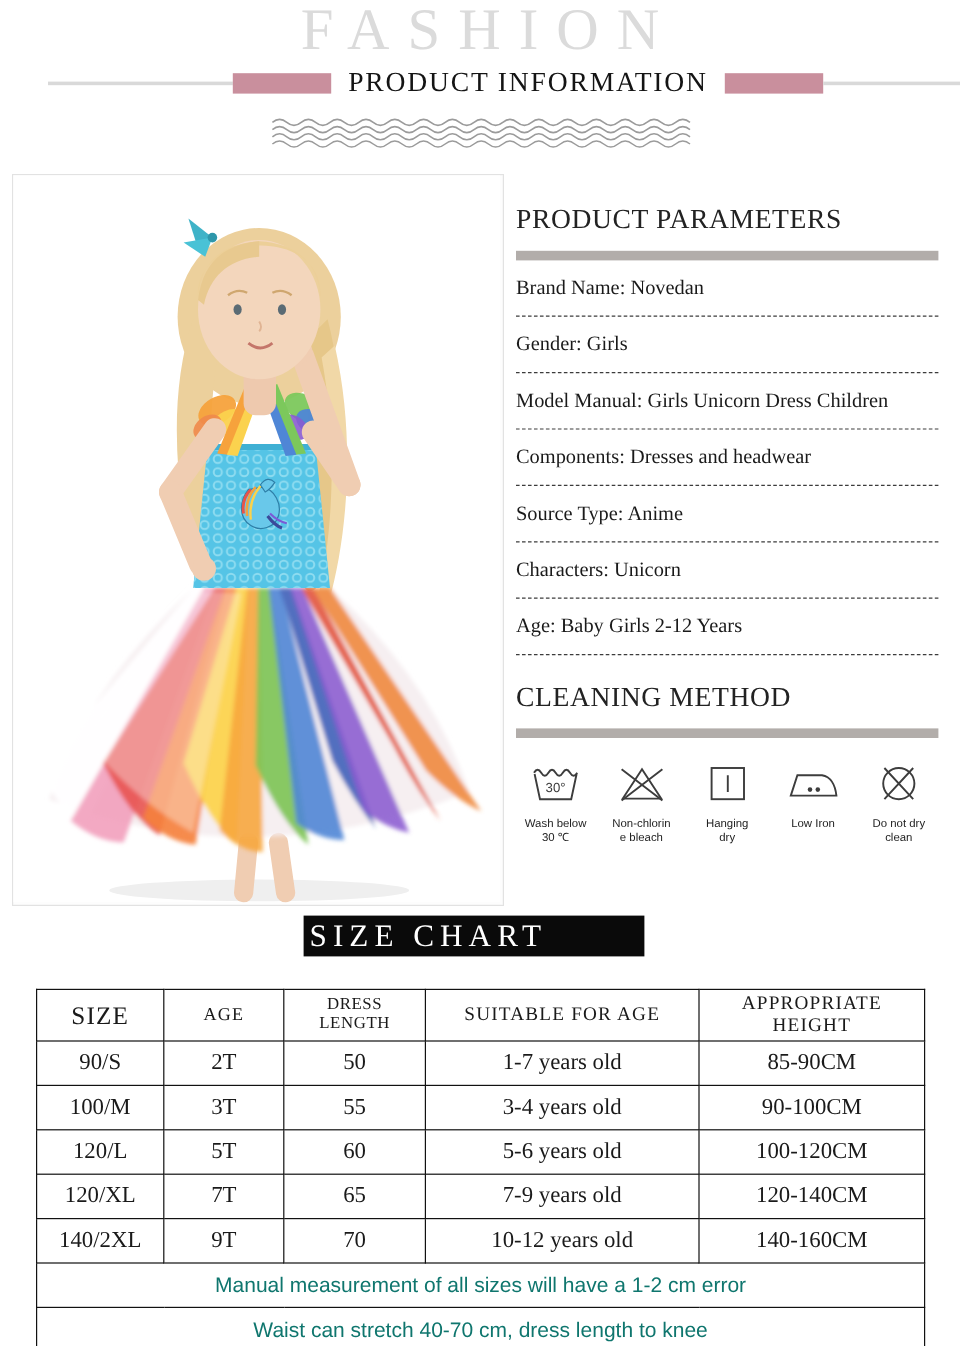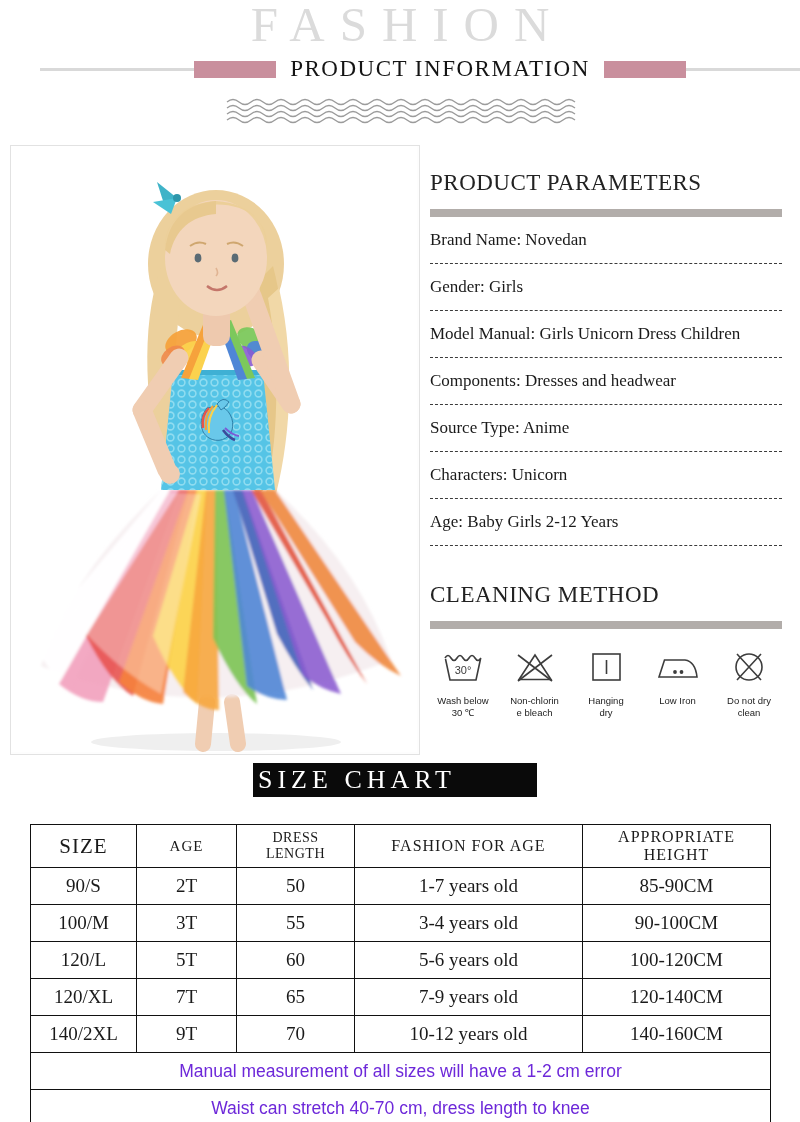--- a/index.html
+++ b/index.html
@@ -20,21 +20,21 @@
              border:1px solid #e2e2e2;background:#fdfdfd;}
   .photo-box svg{display:block;}
 
   
   .rcol{position:absolute;left:430px;top:170px;width:352px;}
   .sec-title{font-size:23px;letter-spacing:0.5px;color:#222;font-weight:400;margin:0;}
   .sec-bar{height:8px;background:#b2adaa;margin-top:13px;}
   .param{height:46px;display:flex;align-items:center;font-size:17px;
          border-bottom:1.6px dashed #3c3c3c;}
 
-  .clean-title{margin-top:36px;}
+  .clean-title{margin-top:22px;}
   .care-row{display:flex;justify-content:space-between;margin-top:20px;}
   .care{width:66px;display:flex;flex-direction:column;align-items:center;}
   .care svg{height:36px;}
   .care .lbl{margin-top:10px;font-family:"Liberation Sans",sans-serif;font-size:9.5px;
              line-height:1.25;color:#222;text-align:center;white-space:nowrap;}
 
   
   .sc-banner{position:absolute;left:253px;top:763px;width:284px;height:34px;background:#0a0a0a;
              display:flex;align-items:center;}
   .sc-banner span{color:#fff;font-size:26px;letter-spacing:5px;padding-left:5px;}
@@ -44,21 +44,21 @@
            font-weight:400;padding:0;}
   table.sc th{height:42px;}
   table.sc td.cell{height:36px;font-size:19px;}
   th.h-size{font-size:21px;letter-spacing:1px;}
   th.h-age{font-size:15px;letter-spacing:1px;}
   th.h-dress{font-size:14px;letter-spacing:0.5px;line-height:1.15;}
   th.h-dress span{display:inline-block;width:76px;}
   th.h-suit{font-size:16px;letter-spacing:1px;}
   th.h-height{font-size:16px;letter-spacing:1px;line-height:1.15;}
   th.h-height span{display:inline-block;width:150px;}
-  td.note{height:36px;font-family:"Liberation Sans",sans-serif;font-size:17.5px;color:#6d28d9;}
+  td.note{height:36px;font-family:"Liberation Sans",sans-serif;font-size:17.5px;color:#0f766e;}
 
   .ic{stroke:#3d3d3d;stroke-width:1.6;fill:none;}
   .icf{fill:#3d3d3d;stroke:none;}
 </style>
 </head>
 <body>
 
 <div id="page">
 
   <div class="fashion">FASHION</div>
@@ -266,21 +266,21 @@
         <col style="width:100px">
         <col style="width:118px">
         <col style="width:228px">
         <col style="width:188px">
       </colgroup>
     <thead>
       <tr>
         <th class="h-size">SIZE</th>
         <th class="h-age">AGE</th>
         <th class="h-dress"><span>DRESS LENGTH</span></th>
-        <th class="h-suit">FASHION FOR AGE</th>
+        <th class="h-suit">SUITABLE FOR AGE</th>
         <th class="h-height"><span>APPROPRIATE HEIGHT</span></th>
       </tr>
     </thead>
     <tbody>
       <tr>
         <td class="cell">90/S</td>
         <td class="cell">2T</td>
         <td class="cell">50</td>
         <td class="cell">1-7 years old</td>
         <td class="cell">85-90CM</td>

